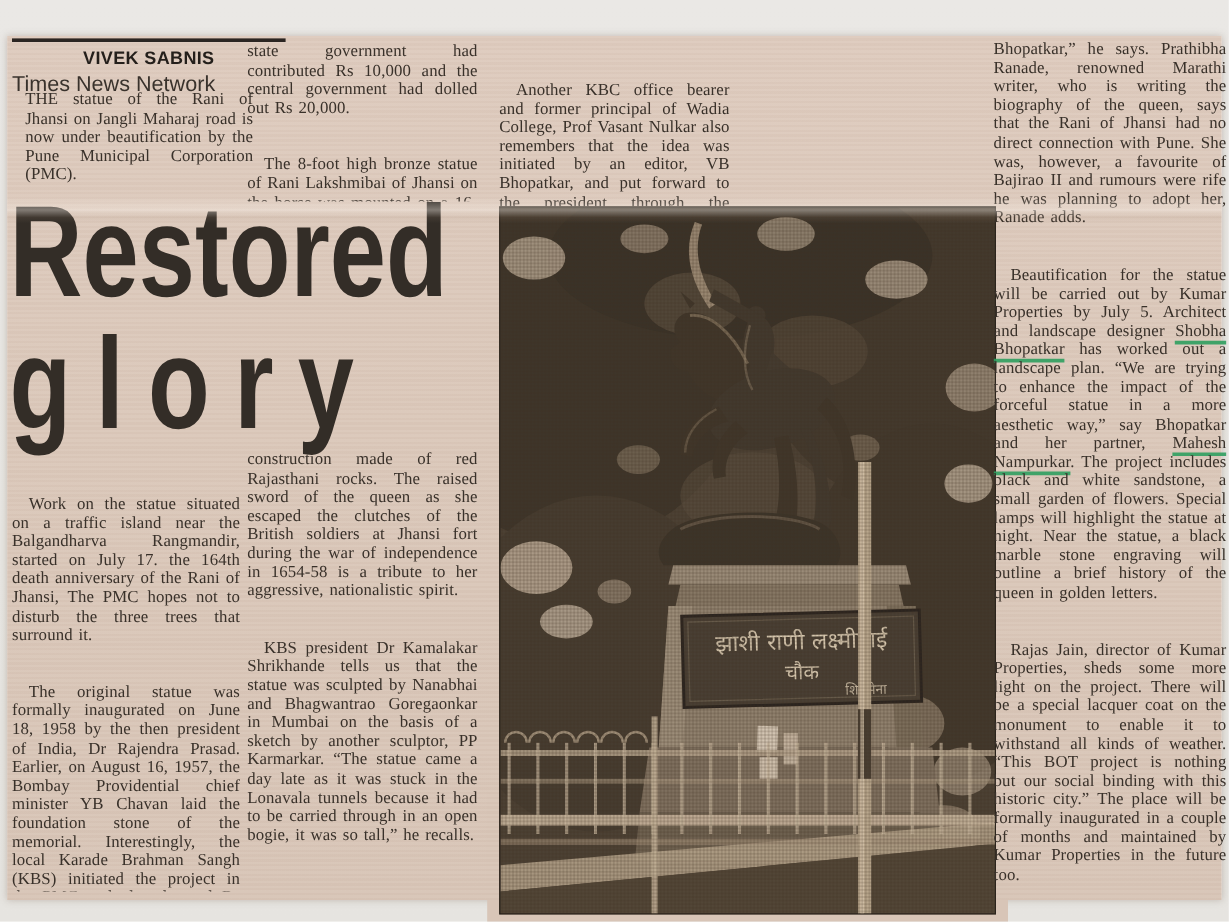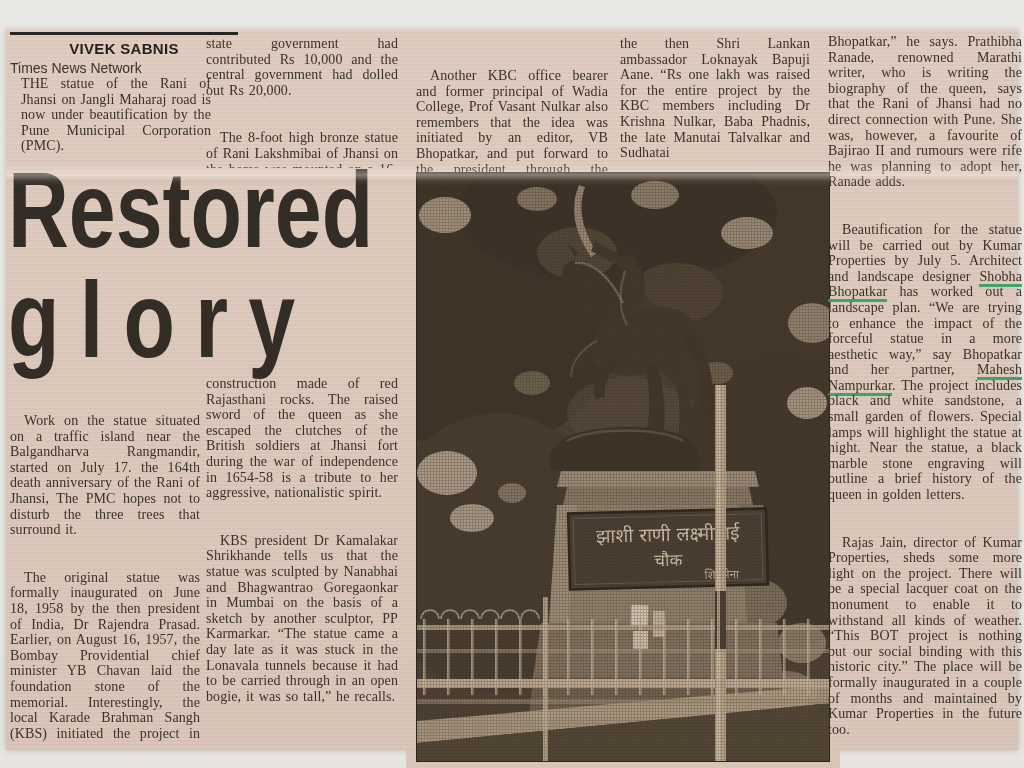--- a/index.html
+++ b/index.html
@@ -27,21 +27,21 @@
   }
   .body-text{
     position:absolute;color:#39312a;font-size:14px;line-height:15.6px;
     letter-spacing:.1px;word-spacing:1.2px;z-index:2;
   }
   .p{margin:0;text-align:justify;}
   .p.indent{text-indent:14px;margin-top:32px;}
   .byline{position:absolute;left:4px;top:2px;width:228px;z-index:2;font-family:"Liberation Sans",sans-serif;}
   .byline-rule{width:228px;height:3px;background:#2b2522;}
   .byline-author{margin-top:5px;font-weight:bold;font-size:15px;letter-spacing:.3px;color:#241f1b;text-align:center;}
-  .byline-agency{margin-top:3px;font-size:14px;color:#39322c;}
+  .byline-agency{margin-top:3px;font-size:18px;color:#39322c;}
   .headline{position:absolute;left:2px;top:132px;z-index:2;color:#332d27;
     font-family:"Liberation Sans",sans-serif;font-weight:bold;}
   .headline .hl{transform:scaleX(.78);transform-origin:left;font-size:108px;line-height:96px;white-space:nowrap;}
   .headline .hl2{margin-top:14px;letter-spacing:26px;}
   .photo{
     position:absolute;left:410px;top:142px;width:414px;height:590px;z-index:1;
     background:#3e352a;border:1px solid #2b241c;box-sizing:border-box;overflow:hidden;
   }
   .photo svg{display:block;}
   .photo .halftone{
@@ -94,23 +94,20 @@
 
   <div class="body-text col2-rest">
     <p class="p">construction made of red Rajasthani rocks. The raised sword of the queen as she escaped the clutches of the British soldiers at Jhansi fort during the war of independence in 1654-58 is a tribute to her aggressive, nationalistic spirit.</p>
     <p class="p indent">KBS president Dr Kamalakar Shrikhande tells us that the statue was sculpted by Nanabhai and Bhagwantrao Goregaonkar in Mumbai on the basis of a sketch by another sculptor, PP Karmarkar. “The statue came a day late as it was stuck in the Lonavala tunnels because it had to be carried through in an open bogie, it was so tall,” he recalls.</p>
   </div>
 
   <div class="body-text col3">
     <p class="p indent">Another KBC office bearer and former principal of Wadia College, Prof Vasant Nulkar also remembers that the idea was initiated by an editor, VB Bhopatkar, and put forward to the president through the connection of</p>
   </div>
 
-  <div class="body-text col4">
-    <p class="p">the then Shri Lankan ambassador Loknayak Bapuji Aane. “Rs one lakh was raised for the entire project by the KBC members including Dr Krishna Nulkar, Baba Phadnis, the late Manutai Talvalkar and Sudhatai</p>
-  </div>
 
   <div class="body-text col5">
     <p class="p">Bhopatkar,” he says. Prathibha Ranade, renowned Marathi writer, who is writing the biography of the queen, says that the Rani of Jhansi had no direct connection with Pune. She was, however, a favourite of Bajirao II and rumours were rife he was planning to adopt her, Ranade adds.</p>
     <p class="p indent"><span>Beautification for the statue will be carried out by Kumar Properties by July 5. Architect and landscape designer </span><span class="hl-name">Shobha Bhopatkar</span><span> has worked out a landscape plan. “We are trying to enhance the impact of the forceful statue in a more aesthetic way,” say Bhopatkar and her partner, </span><span class="hl-name">Mahesh Nampurkar</span><span>. The project includes black and white sandstone, a small garden of flowers. Special lamps will highlight the statue at night. Near the statue, a black marble stone engraving will outline a brief history of the queen in golden letters.</span></p>
     <p class="p indent">Rajas Jain, director of Kumar Properties, sheds some more light on the project. There will be a special lacquer coat on the monument to enable it to withstand all kinds of weather. “This BOT project is nothing but our social binding with this historic city.” The place will be formally inaugurated in a couple of months and maintained by Kumar Properties in the future too.</p>
   </div>
 
   <div class="photo">
     <svg width="414" height="590" viewBox="0 0 414 590">
 

